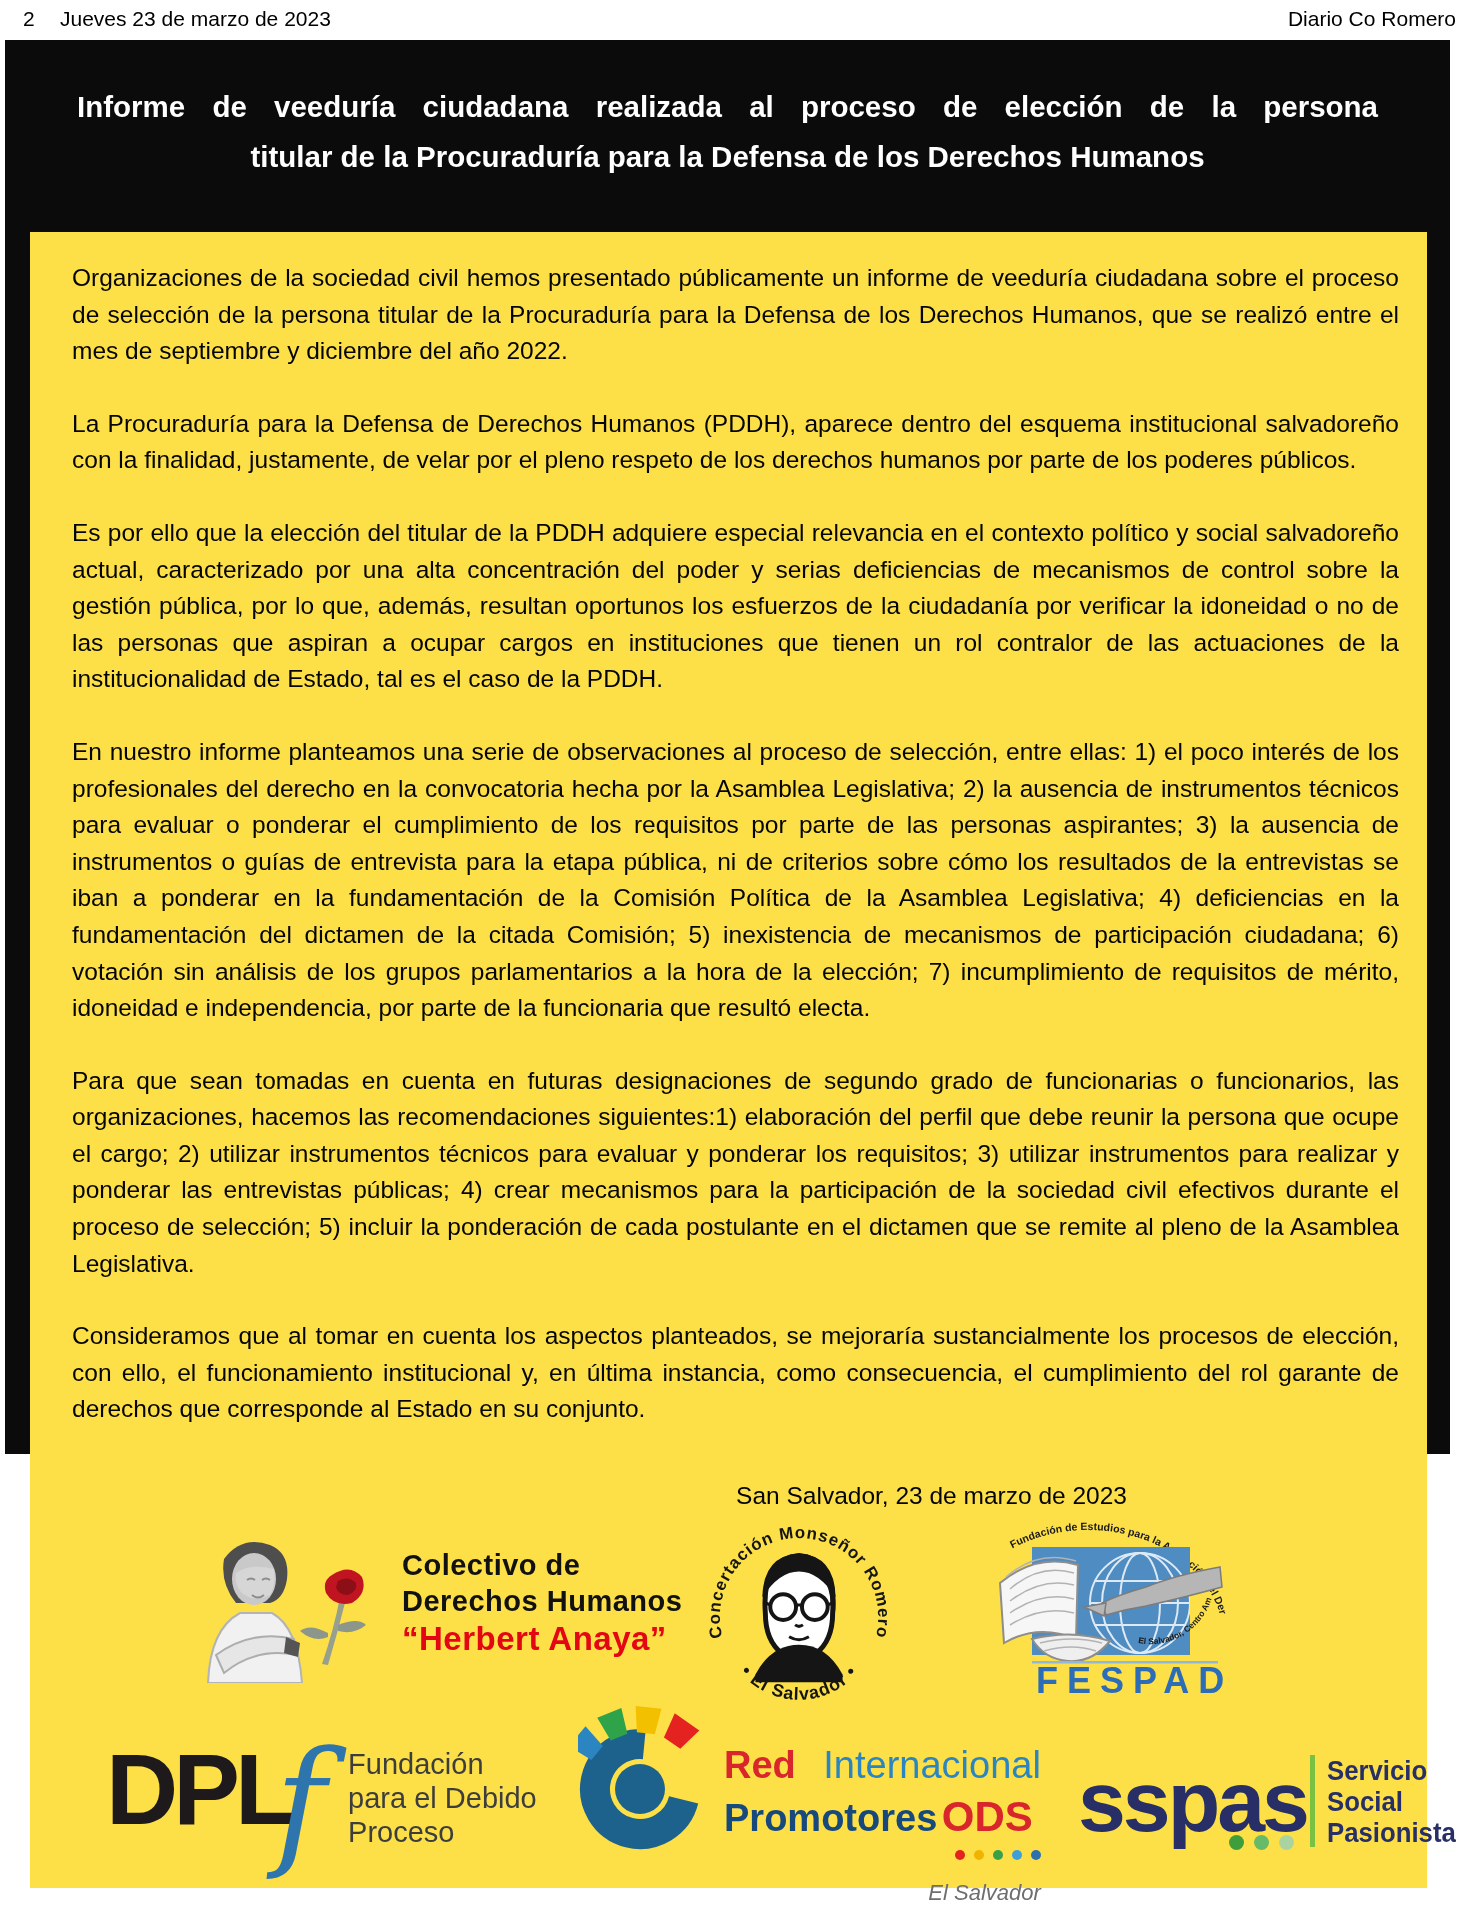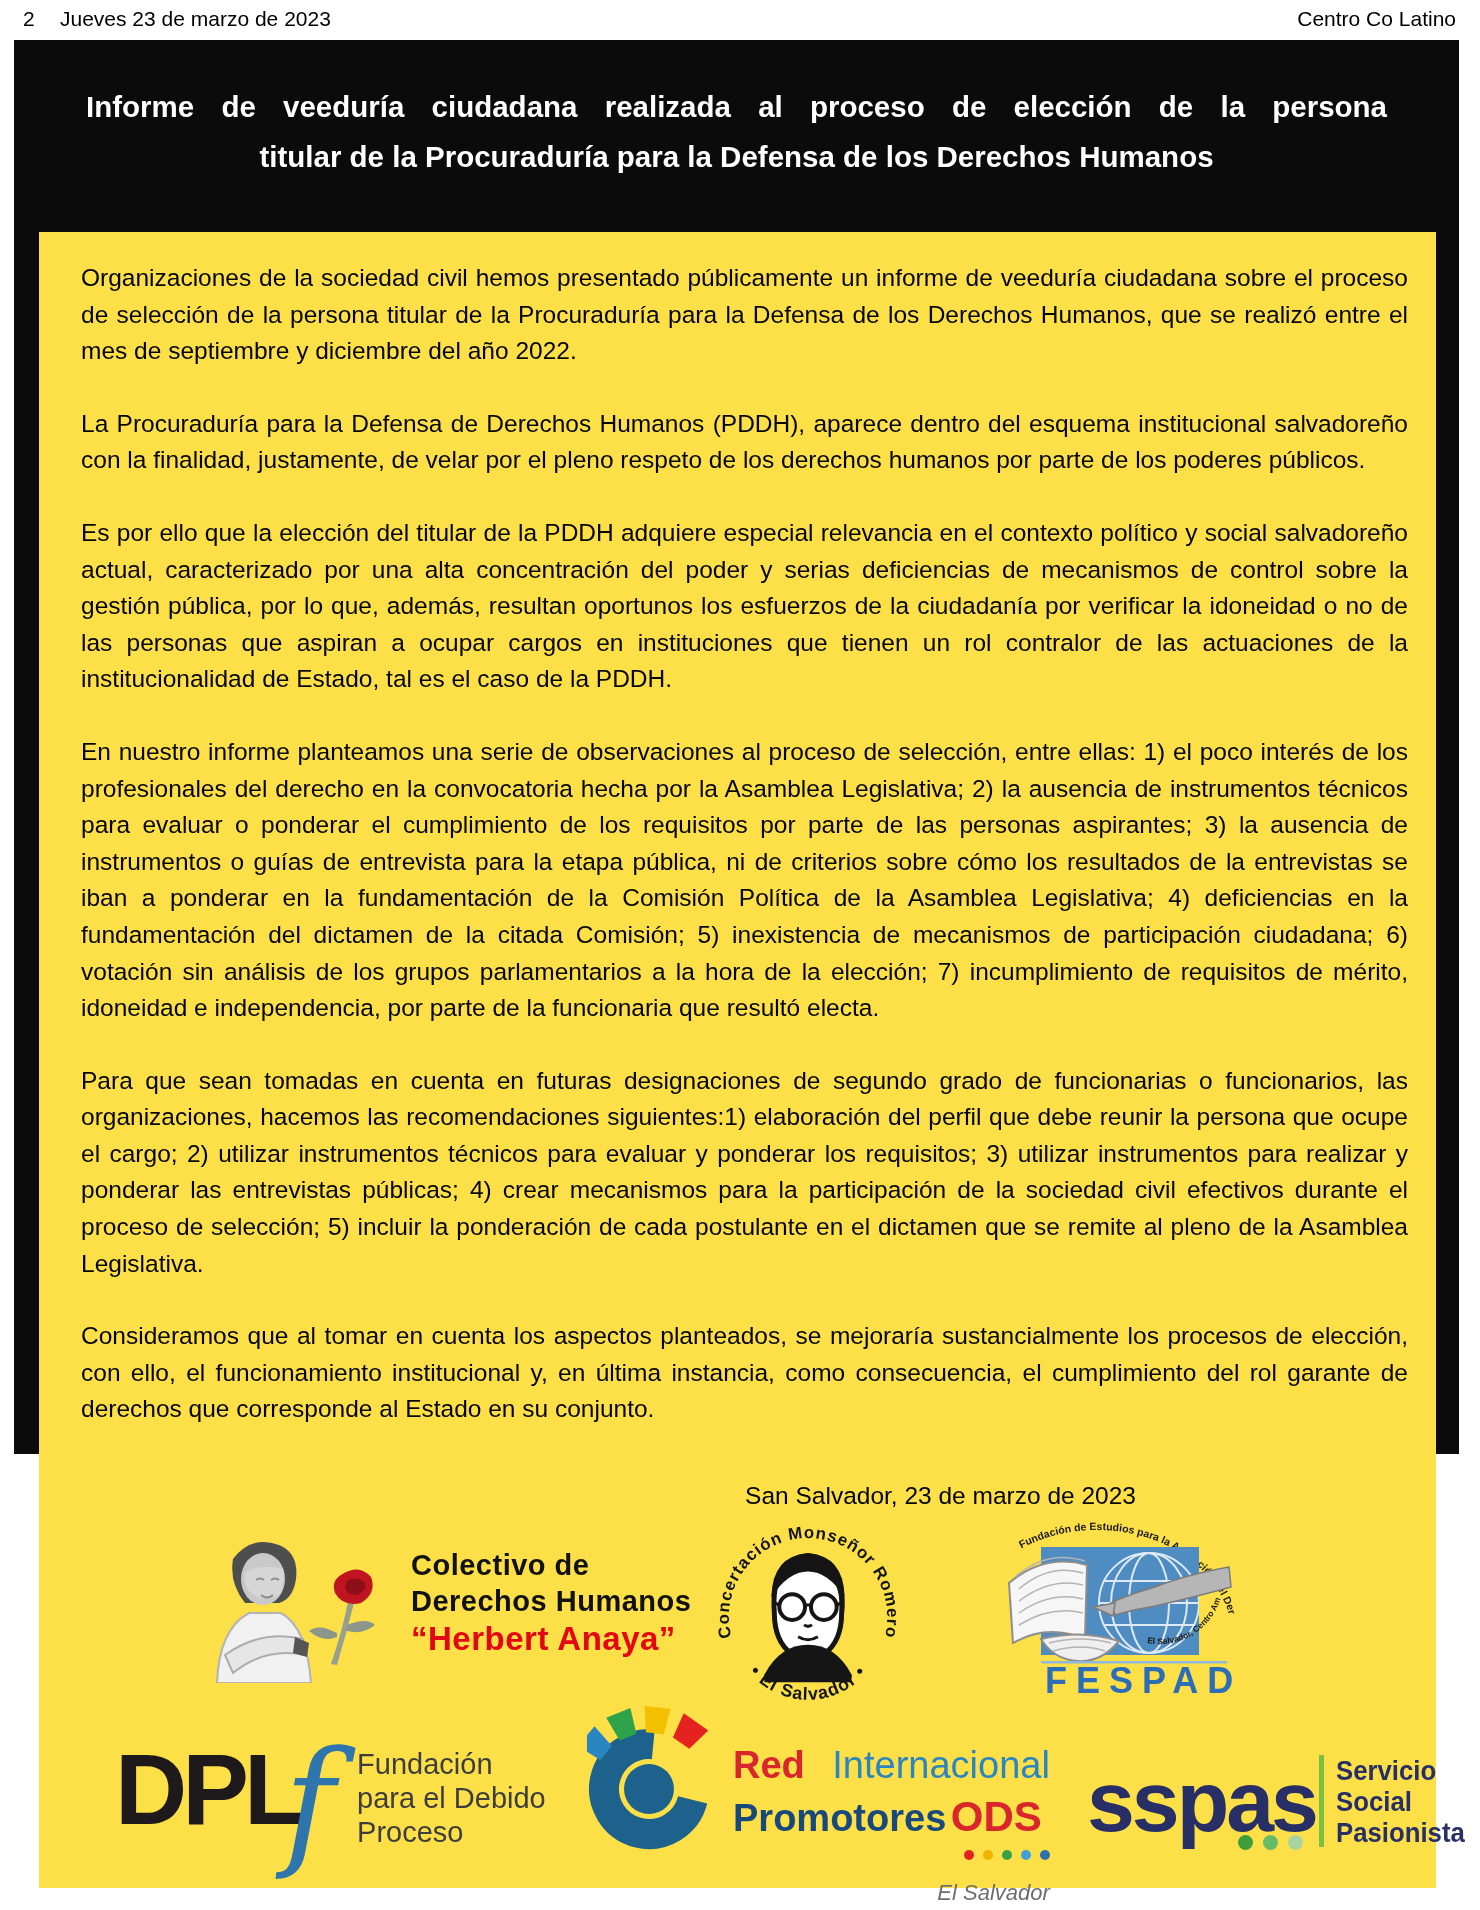--- a/index.html
+++ b/index.html
@@ -8,21 +8,21 @@
     font-family:"Liberation Sans", sans-serif;color:#000;
     overflow:hidden;
   }
   
   .top-strip{position:absolute;top:0;left:0;width:1480px;height:40px;background:#fff;}
   .page-num{position:absolute;left:23px;top:7px;font-size:21px;}
   .issue-date{position:absolute;left:60px;top:7px;font-size:21px;}
   .paper-name{position:absolute;right:24px;top:7px;font-size:21px;}
 
   
-  .frame{position:absolute;left:14px;top:40px;width:1445px;height:1414px;background:#0b0b0b;}
+  .frame{position:absolute;left:5px;top:40px;width:1445px;height:1414px;background:#0b0b0b;}
 
   
   .title-block{padding:42px 72px 0 72px;color:#fff;font-weight:bold;font-size:29.5px;line-height:50px;}
   .title-l1{text-align:justify;text-align-last:justify;}
   .title-l2{text-align:center;}
 
   
   .content{
     position:absolute;left:25px;top:192px;width:1397px;height:1656px;background:#fde047;
     box-sizing:border-box;padding:28px 28px 0 42px;
@@ -79,21 +79,21 @@
   .sspas-dot{display:inline-block;width:15px;height:15px;border-radius:50%;margin-left:10px;}
   .sspas-bar{width:5px;height:92px;background:#7ac143;margin:0 12px 0 14px;}
   .sspas-text{font-size:28px;font-weight:bold;color:#272f66;line-height:31px;transform:scaleX(.92);transform-origin:left top;padding-top:2px;}
 </style>
 </head>
 <body>
 
 <div class="top-strip">
   <span class="page-num">2</span>
   <span class="issue-date">Jueves 23 de marzo de 2023</span>
-  <span class="paper-name">Centro Co Latino</span>
+  <span class="paper-name">Diario Co Romero</span>
 </div>
 
 <div class="frame">
 
   <div class="title-block">
     <div class="title-l1">Informe de veeduría ciudadana realizada al proceso de elección de la persona</div>
     <div class="title-l2">titular de la Procuraduría para la Defensa de los Derechos Humanos</div>
   </div>
 
   <div class="content">

